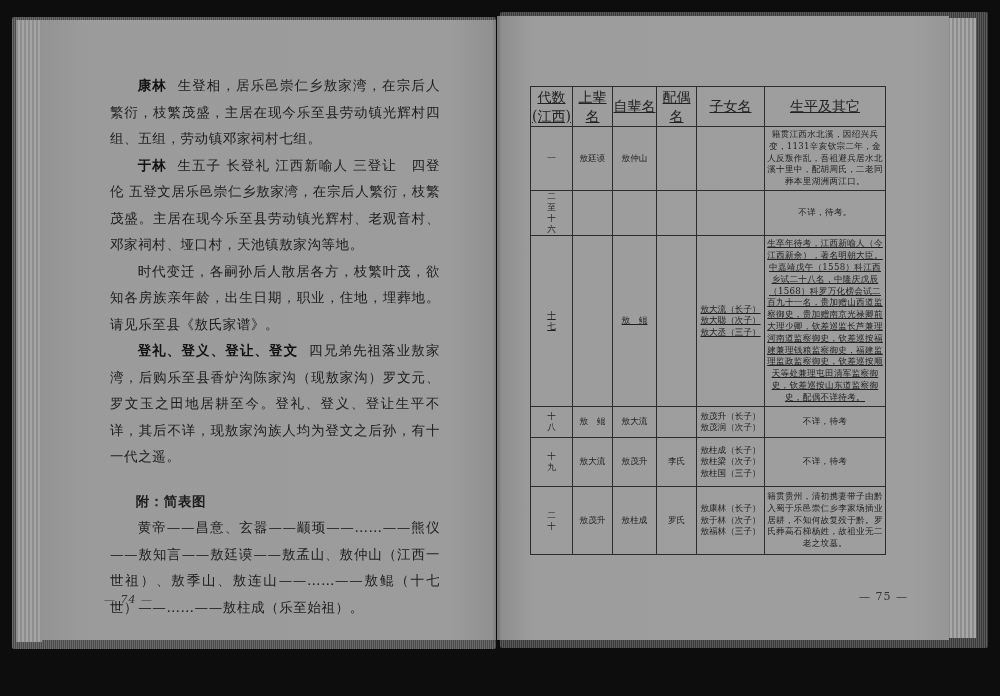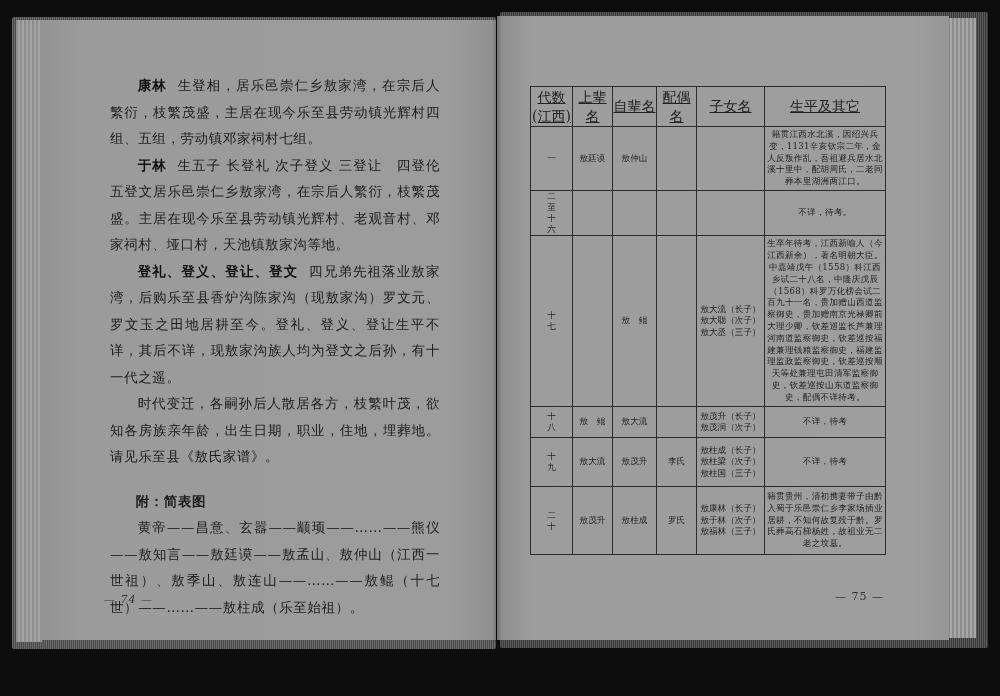--- a/index.html
+++ b/index.html
@@ -49,21 +49,21 @@
     position:absolute; left:110px; top:72px; width:330px;
     font-size:13.5px; line-height:26.5px; letter-spacing:0.6px; color:#1c1c1c;
   }
   .para { margin:0; text-indent:2.05em; text-align:justify; }
   .para .lead { font-weight:bold; color:#111; margin-right:0.8em; }
   .section-title { font-weight:bold; margin-top:18px; text-indent:1.9em; }
   .page-num {
     position:absolute; font-size:11px; color:#333; letter-spacing:1px;
   }
   .pn-left { left:104px; top:593px;font-style:italic; }
-  .pn-right { left:835px; top:590px; }
+  .pn-right { left:859px; top:590px; }
 
   
   table.genealogy {
     position:absolute; left:530px; top:86px; width:355px;
     border-collapse:collapse; font-size:8.6px; color:#222;
     table-layout:fixed;
   }
   table.genealogy th, table.genealogy td {
     border:1px solid #2c2c2c; padding:0; text-align:center; vertical-align:middle;
     font-weight:normal;
@@ -74,21 +74,21 @@
   .c-self { width:44px; }
   .c-spouse { width:40px; }
   .c-kids { width:68px; }
   .c-notes { width:121px; }
   td.notes { text-align:left; padding:2px 4px; line-height:11.8px; letter-spacing:.3px; }
   td.gen { line-height:11px; }
   td.kids { line-height:11.5px; }
   .genstack span { display:block; }
   .r1 td { height:63px; }
   .r2 td { height:44px; }
-  .r3 td { height:170px; }
+  .r3 td { height:170px;text-decoration:underline; }
   .r4 td { height:30px; }
   .r5 td { height:48px; }
   .r6 td { height:67px;margin-top:41px; }
 </style>
 </head>
 <body>
 
 <div class="book">
   <div class="cover-left"></div>
   <div class="cover-right"></div>
@@ -97,27 +97,27 @@
 
   <div class="page left"></div>
   <div class="page right"></div>
   <div class="gutter"></div>
 
   <div class="left-text">
     <p class="para">
       <span class="lead">康林</span><span>生登相，居乐邑崇仁乡敖家湾，在宗后人繁衍，枝繁茂盛，主居在现今乐至县劳动镇光辉村四组、五组，劳动镇邓家祠村七组。</span>
     </p>
     <p class="para">
-      <span class="lead">于林</span><span>生五子 长登礼 次子登义 三登让　四登伦 五登文居乐邑崇仁乡敖家湾，在宗后人繁衍，枝繁茂盛。主居在现今乐至县劳动镇光辉村、老观音村、邓家祠村、垭口村，天池镇敖家沟等地。</span>
+      <span class="lead">于林</span><span>生五子 长登礼 江西新喻人 三登让　四登伦 五登文居乐邑崇仁乡敖家湾，在宗后人繁衍，枝繁茂盛。主居在现今乐至县劳动镇光辉村、老观音村、邓家祠村、垭口村，天池镇敖家沟等地。</span>
+    </p>
+    <p class="para">
+      <span>时代变迁，各嗣孙后人散居各方，枝繁叶茂，欲知各房族亲年龄，出生日期，职业，住地，埋葬地。请见乐至县《敖氏家谱》。</span>
     </p>
     <p class="para">
       <span class="lead">登礼、登义、登让、登文</span><span>四兄弟先祖落业敖家湾，后购乐至县香炉沟陈家沟（现敖家沟）罗文元、罗文玉之田地居耕至今。登礼、登义、登让生平不详，其后不详，现敖家沟族人均为登文之后孙，有十一代之遥。</span>
-    </p>
-    <p class="para">
-      <span>时代变迁，各嗣孙后人散居各方，枝繁叶茂，欲知各房族亲年龄，出生日期，职业，住地，埋葬地。请见乐至县《敖氏家谱》。</span>
     </p>
     <p class="para section-title">附：简表图</p>
     <p class="para">黄帝——昌意、玄嚣——颛顼——……——熊仪——敖知言——敖廷谟——敖孟山、敖仲山（江西一世祖）、敖季山、敖连山——……——敖鲲（十七世）——……——敖柱成（乐至始祖）。</p>
   </div>
   <div class="page-num pn-left">— 74 —</div>
 
   <table class="genealogy">
     <colgroup>
       <col class="c-gen">
         <col class="c-up">

